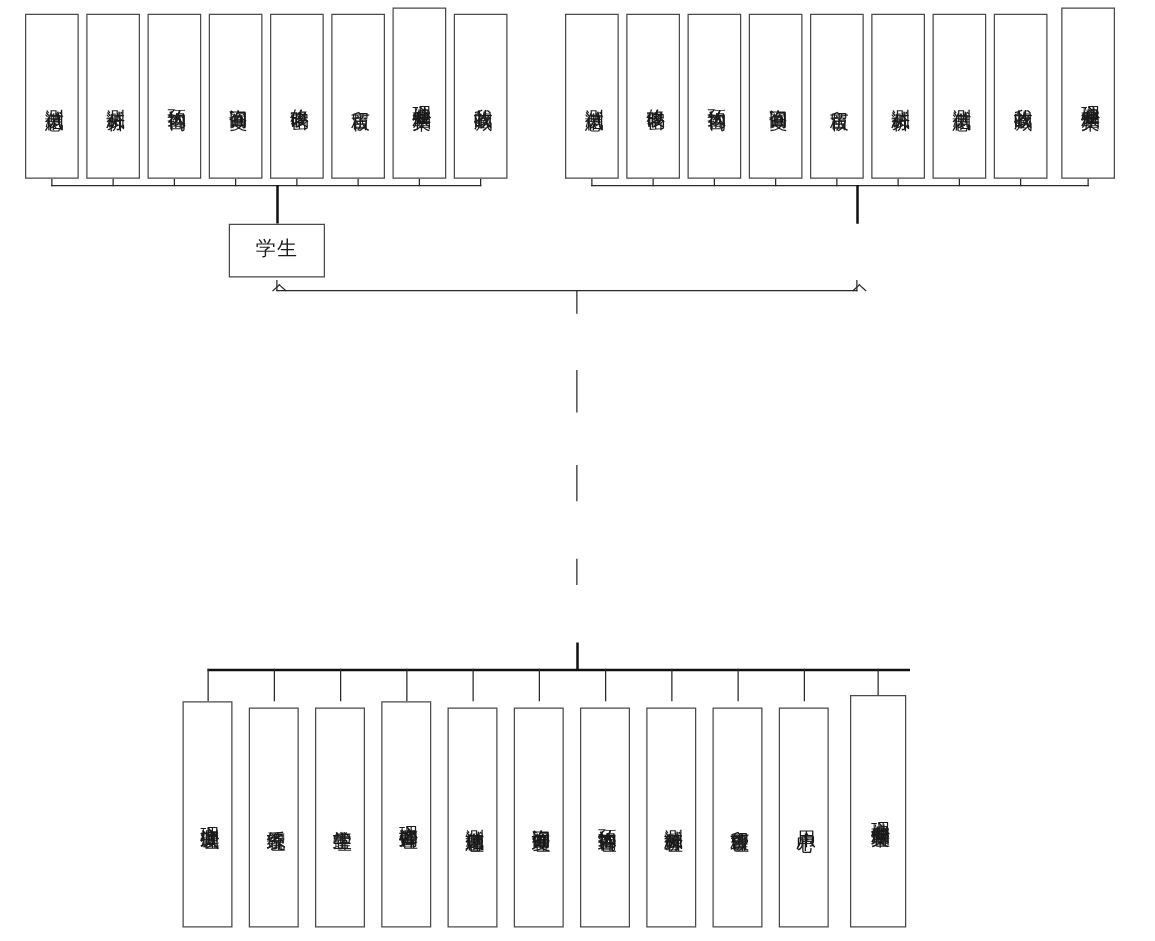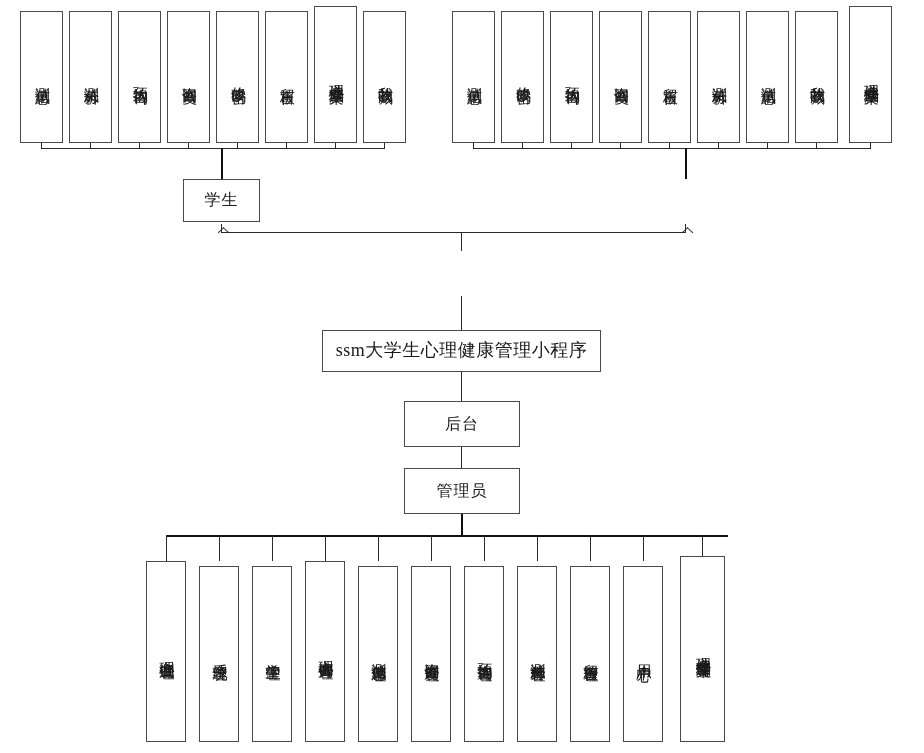--- a/index.html
+++ b/index.html
@@ -129,29 +129,26 @@
   <div class="line h" style="left:221px; top:232px; width:465px;"></div>
   <div class="line v" style="left:221px; top:224px; height:9px;"></div>
   <div class="line v" style="left:685px; top:224px; height:9px;"></div>
   <div class="arrow arrow-up" style="left:217px; top:223px;"></div>
   <div class="arrow arrow-up" style="left:681px; top:223px;"></div>
   <div class="line v" style="left:461px; top:232px; height:19px;"></div>
 
 
   <div class="line v" style="left:461px; top:296px; height:34px;"></div>
 
-  <div class="node hnode wide" style="left:322px; top:330px; width:279px; height:42px;">ssm大学生心理健康管理小程序</div>
 
   <div class="line v" style="left:461px; top:372px; height:29px;"></div>
 
-  <div class="node hnode" style="left:404px; top:401px; width:116px; height:46px;">后台</div>
 
   <div class="line v" style="left:461px; top:447px; height:21px;"></div>
 
-  <div class="node hnode" style="left:404px; top:468px; width:116px; height:46px;">管理员</div>
 
   <div class="line thick-v" style="left:461px; top:514px; height:22px;"></div>
   <div class="line thick-h" style="left:166px; top:535px; width:562px;"></div>
 
   <div class="line v" style="left:166px; top:535px; height:26px;"></div>
   <div class="line v" style="left:219px; top:535px; height:26px;"></div>
   <div class="line v" style="left:272px; top:535px; height:26px;"></div>
   <div class="line v" style="left:325px; top:535px; height:26px;"></div>
   <div class="line v" style="left:378px; top:535px; height:26px;"></div>
   <div class="line v" style="left:431px; top:535px; height:26px;"></div>

